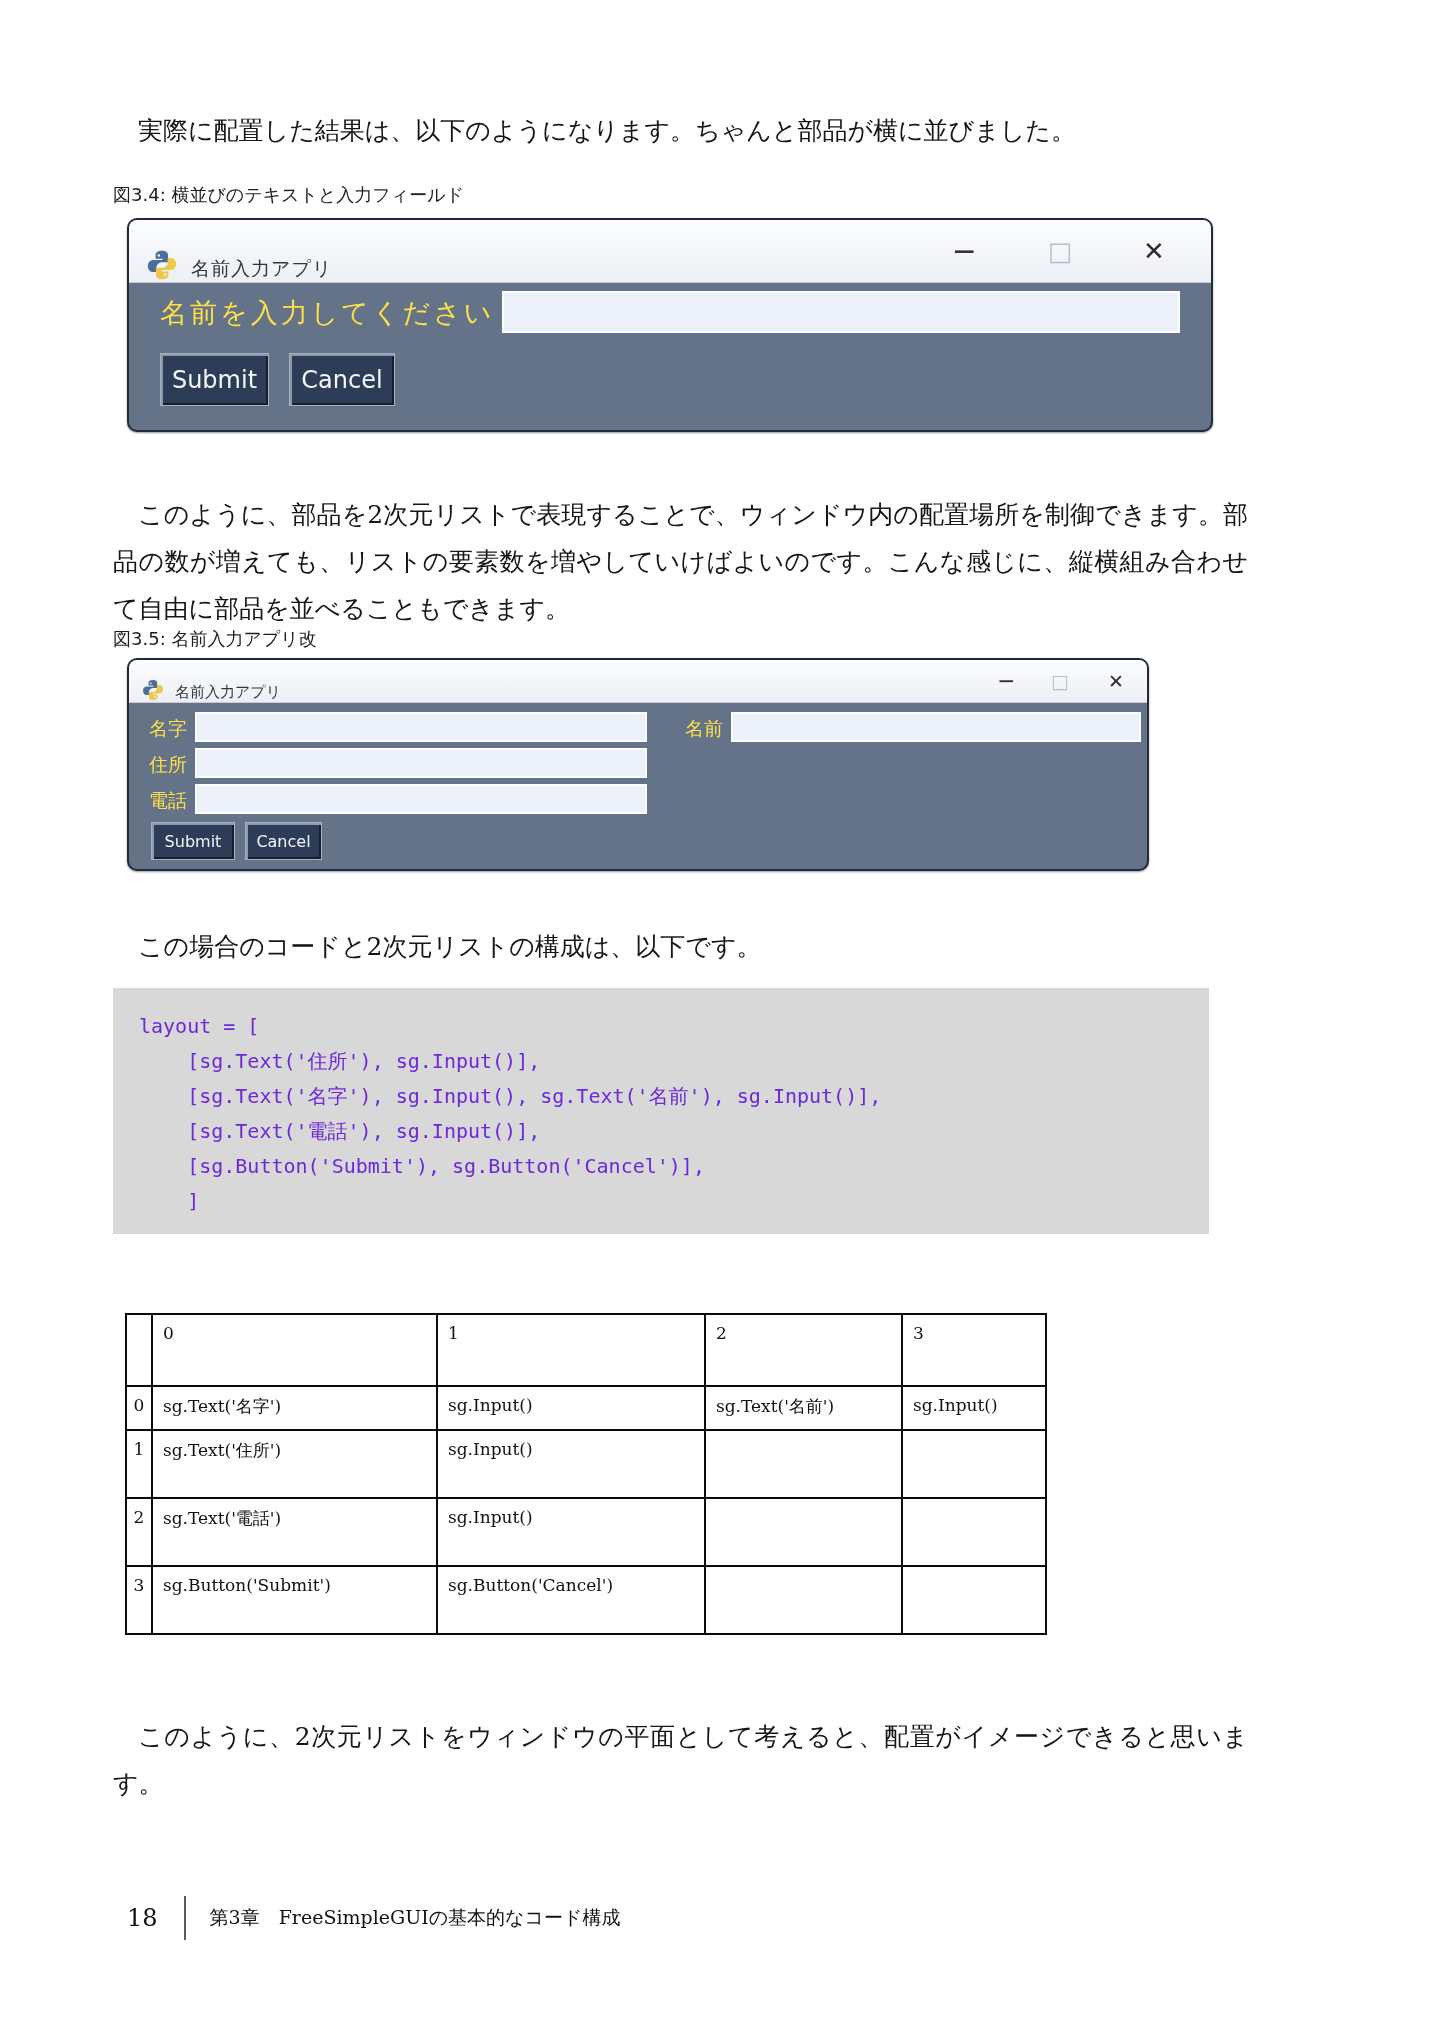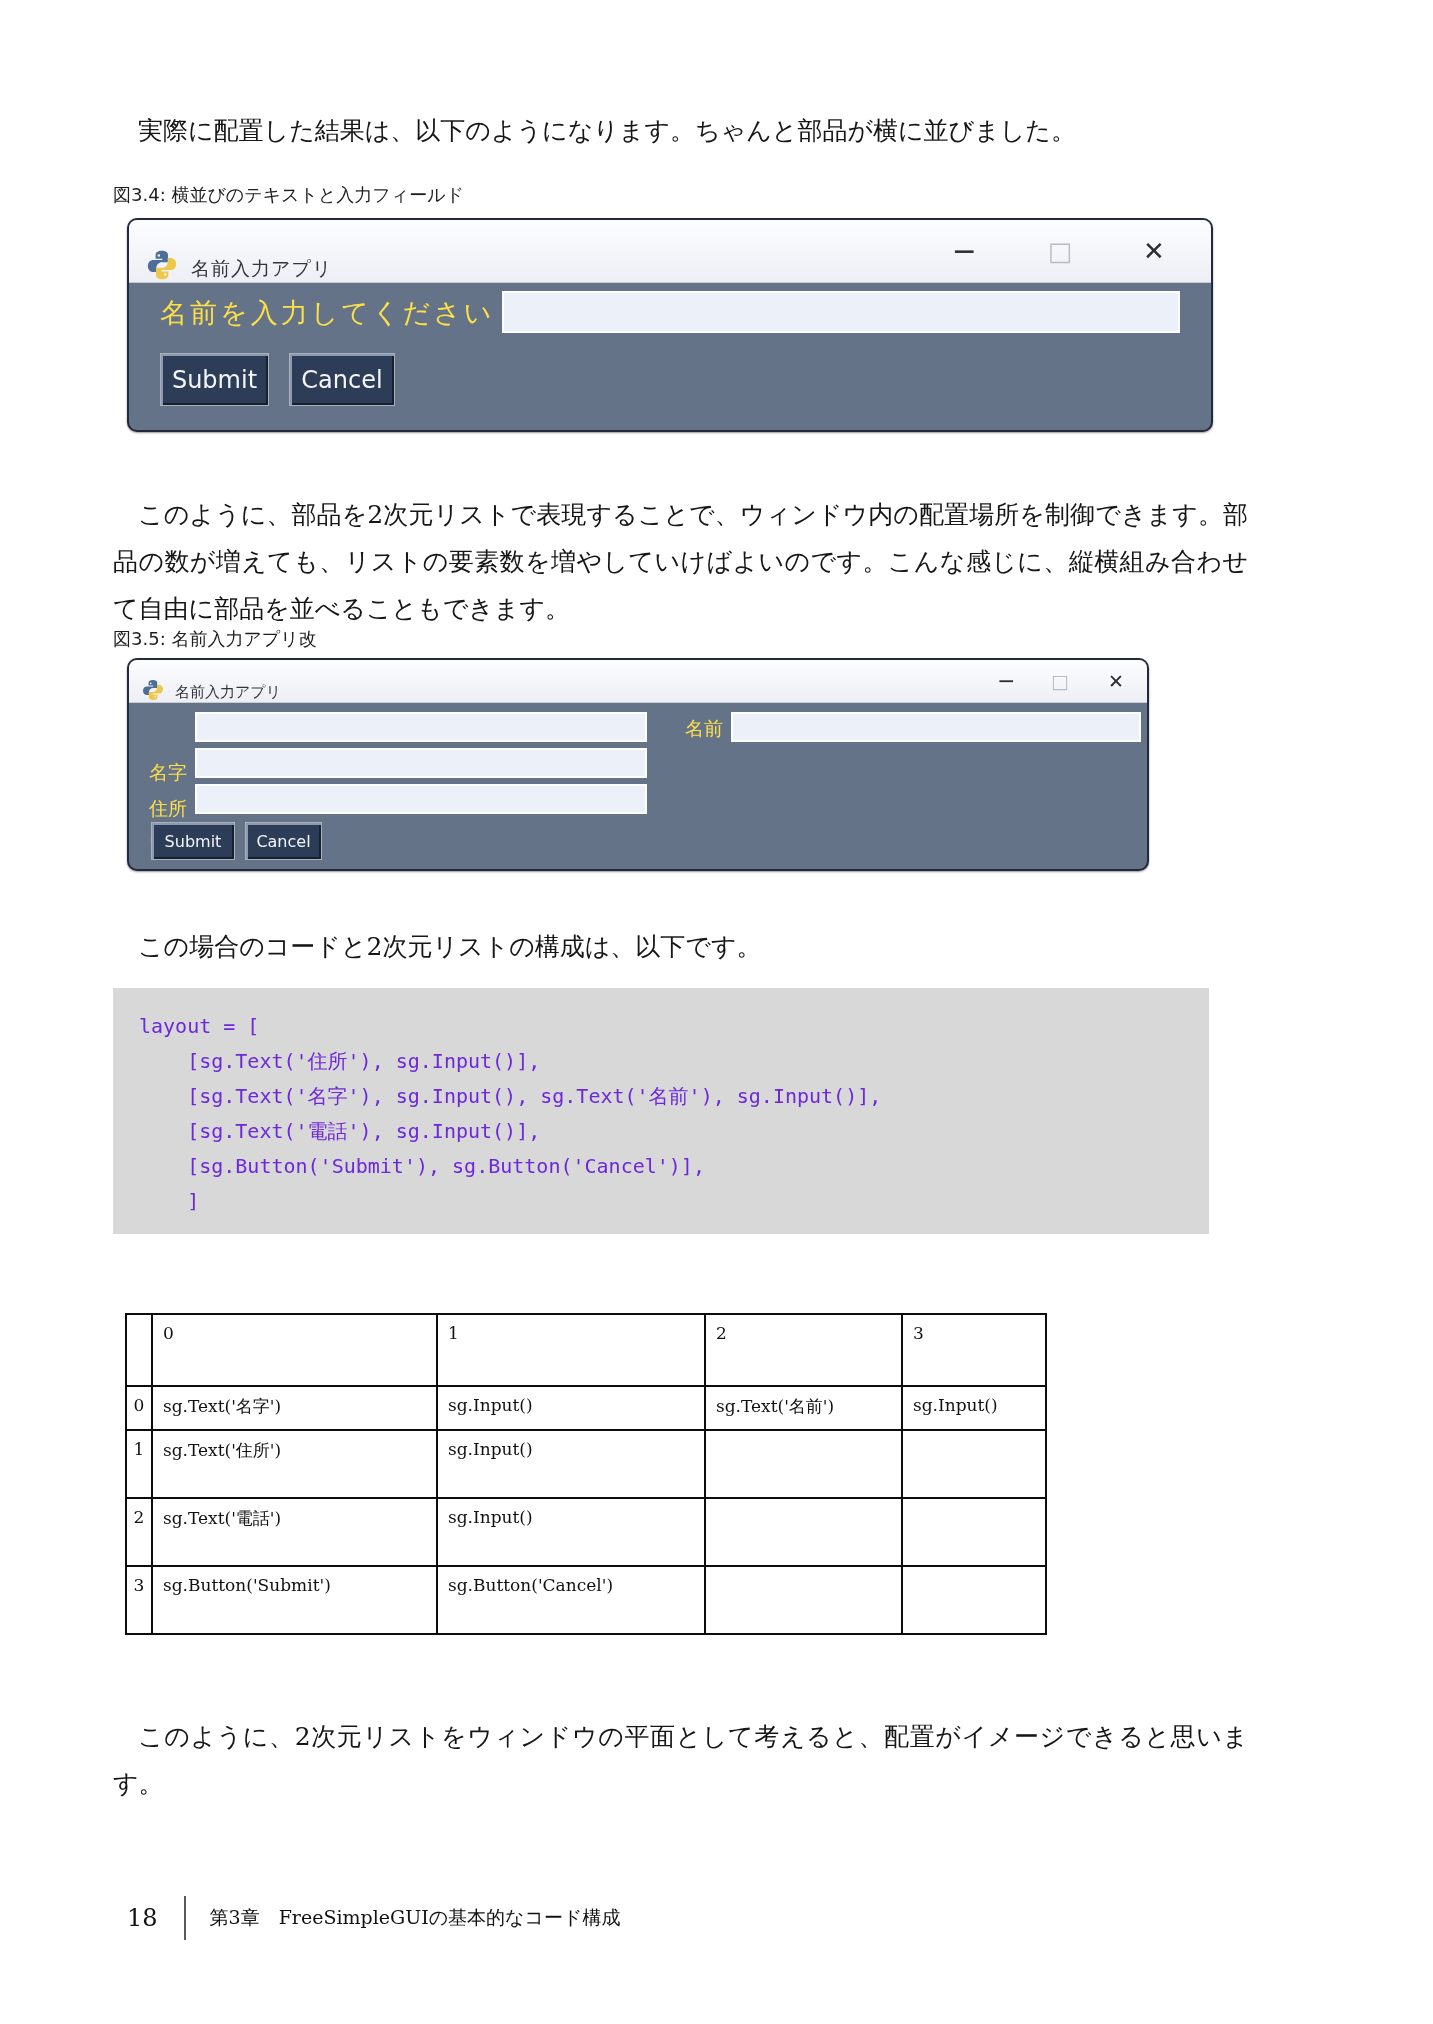--- a/index.html
+++ b/index.html
@@ -59,21 +59,21 @@
 
   
   .w34 .prompt{left:31px;top:12px;font-size:27px;letter-spacing:3px;}
   .w34 .inp{left:373px;top:8px;width:678px;height:42px;}
   .w34 .btn-submit{left:31px;top:70px;width:109px;height:53px;font-size:24px;}
   .w34 .btn-cancel{left:160px;top:70px;width:106px;height:53px;font-size:24px;}
 
   
   .w35 .lbl{font-size:19px;}
   .w35 .lbl-r1{top:13px;}
-  .w35 .lbl-l{left:20px;margin-top:44px;}
+  .w35 .lbl-l{left:20px;}
   .w35 .inp{height:30px;}
   .w35 .inp-r1a{left:66px;top:9px;width:452px;}
   .w35 .lbl-first{left:556px;}
   .w35 .inp-r1b{left:602px;top:9px;width:410px;}
   .w35 .lbl-r2{top:49px;}
   .w35 .inp-r2{left:66px;top:45px;width:452px;}
   .w35 .lbl-r3{top:85px;}
   .w35 .inp-r3{left:66px;top:81px;width:452px;}
   .w35 .btn-submit{left:22px;top:119px;width:84px;height:38px;font-size:16px;}
   .w35 .btn-cancel{left:116px;top:119px;width:77px;height:38px;font-size:16px;}

